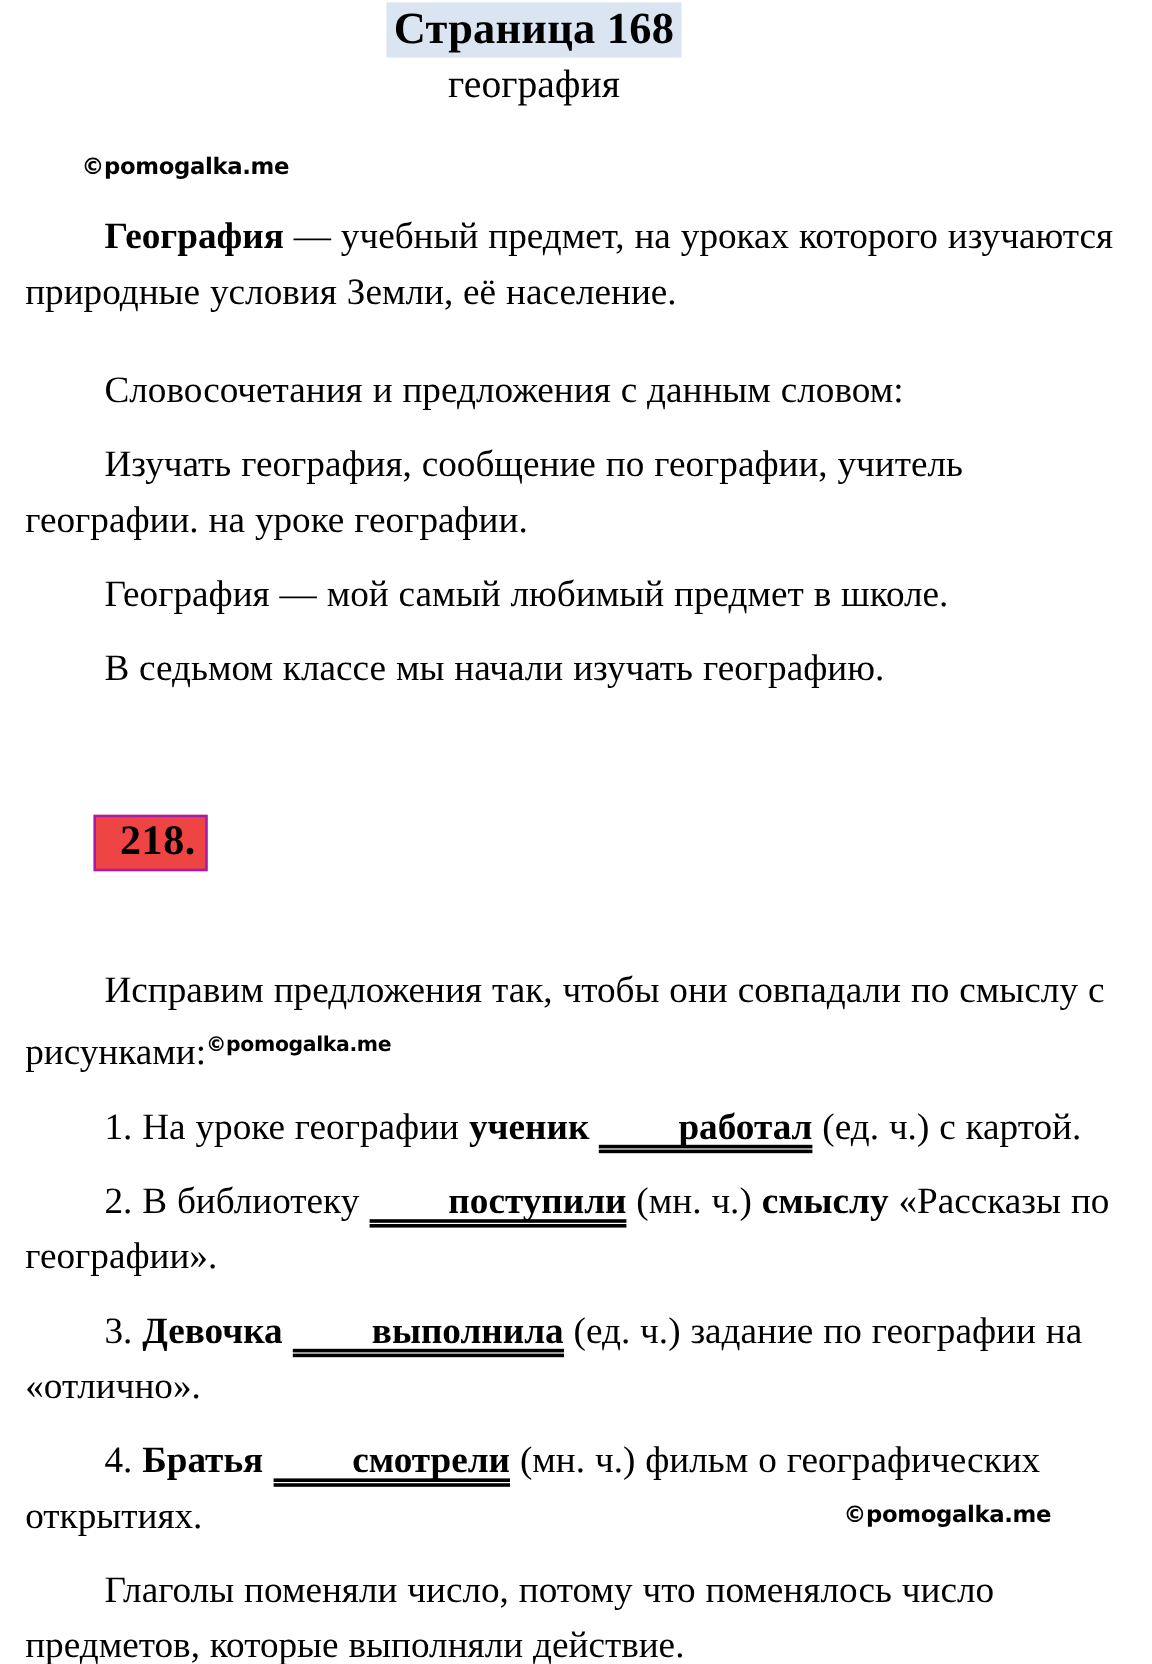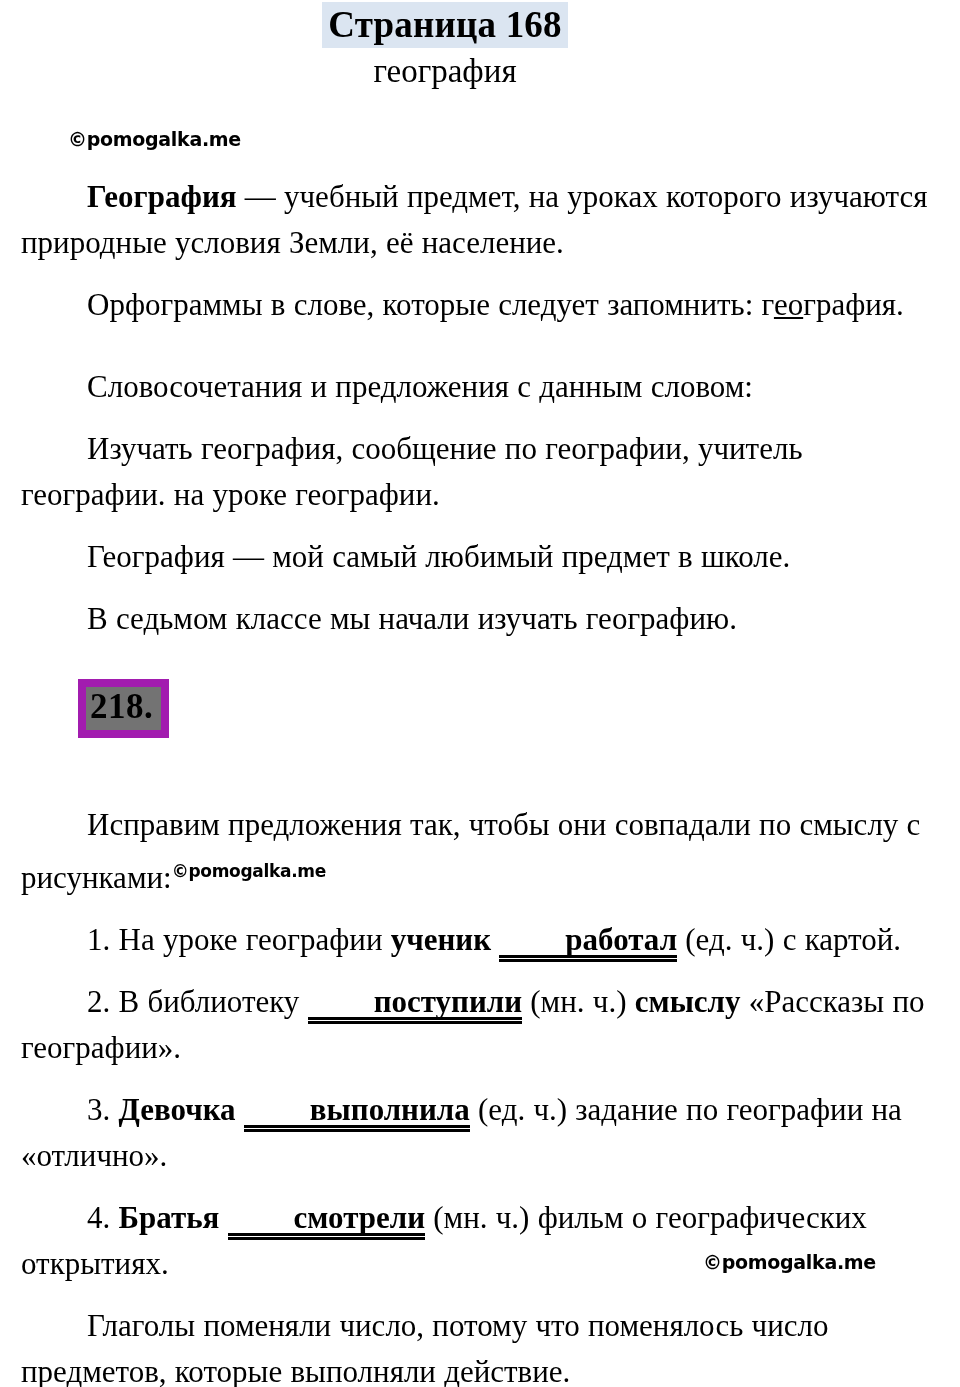--- a/index.html
+++ b/index.html
@@ -120,23 +120,23 @@
     bottom: -7px;
     border-bottom: 3px solid #000;
   }
 
   
   .ex-box {
     position: absolute;
     left: 78px;
     top: 679px;
     display: inline-block;
-    border: 8px solid #a21caf;
-    background: #737373;
-    padding: 0px 8px 3px 4px;
+    border: 2px solid #a21caf;
+    background: #ef4444;
+    padding: 0px 8px 3px 20px;
     font-size: 35px;
     font-weight: bold;
     line-height: 40px;
     letter-spacing: 0.5px;
   }
 
   
   .body2 {
     position: absolute;
     left: 5px;
@@ -153,21 +153,20 @@
     <span class="page-title">Страница 168</span>
     <span class="page-subtitle">география</span>
   </div>
 
   <div class="wm wm-top">©pomogalka.me</div>
 
   <div class="body">
 
     <p class="para"><b class="bold">География</b><span> — </span><span>учебный предмет, на уроках которого изучаются природные условия Земли, её население.</span></p>
 
-    <p class="para"><span>Орфограммы в слове, которые следует запомнить:</span> <span>г</span><span class="u1">ео</span><span>графия.</span></p>
 
     <div class="gap-sm"></div>
 
     <p class="para">Словосочетания и предложения с данным словом:</p>
     <p class="para">Изучать география, сообщение по географии, учитель географии. на уроке географии.</p>
     <p class="para">География — мой самый любимый предмет в школе.</p>
     <p class="para">В седьмом классе мы начали изучать географию.</p>
   </div>
 
   <div class="ex-box">218.</div>

